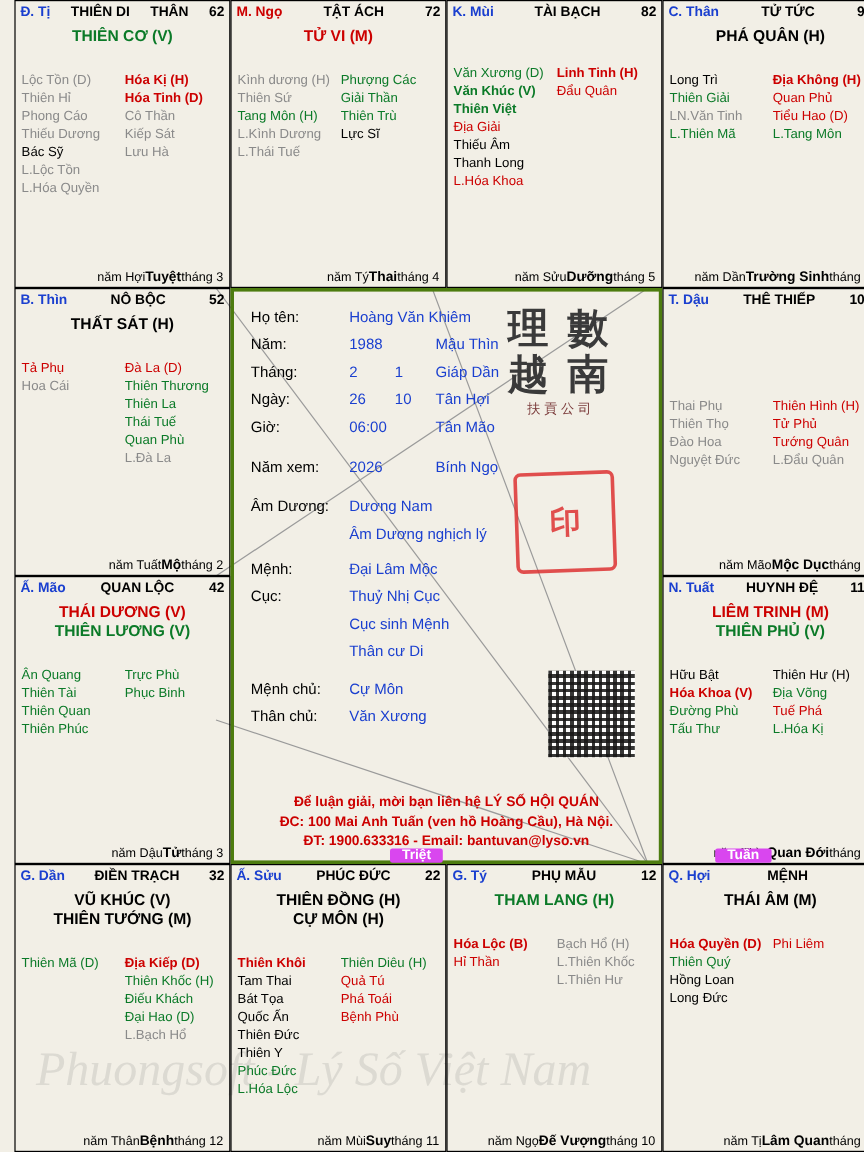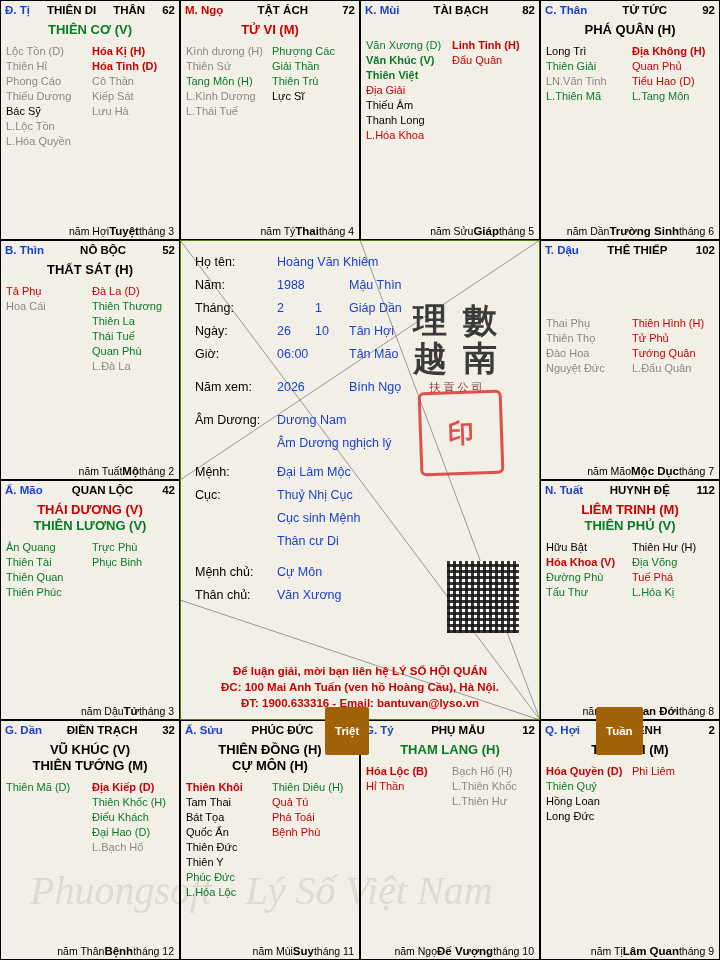--- a/index.html
+++ b/index.html
@@ -6,21 +6,21 @@
   body{
     width:720px;height:960px;
     background:#f2efe6;
     font-family:"Liberation Sans", sans-serif;
     font-size:11px;
     color:#000;
     position:relative;
     overflow:hidden;
   }
   .board{
-    position:absolute;left:0;top:0;width:663px;height:960px;
+    position:absolute;left:12px;top:0;width:663px;height:960px;
     display:grid;
     grid-template-columns:180px 180px 180px 180px;
     grid-template-rows:240px 240px 240px 240px;
   }
   .cell{
     border:1px solid #000;
     box-sizing:border-box;
     position:relative;
     background:transparent;
     padding:0;
@@ -43,55 +43,56 @@
   }
   .stars-main .s{font-weight:bold;font-size:13px;}
   .green{color:#0b7a28;}
   .red{color:#cc0000;}
   .black{color:#000;}
   .gray{color:#8a8a8a;}
   .cols{
     display:flex;
     padding:6px 5px 0 5px;
     gap:4px;
+    margin-top:16px;
   }
   .col{flex:1;line-height:15px;font-size:11px;}
   .footer{
     position:absolute;left:0;bottom:2px;width:100%;
     display:flex;align-items:center;justify-content:flex-end;
     padding:0 5px;box-sizing:border-box;
     font-size:10.5px;
   }
   .footer .mid{font-weight:bold;font-size:11.5px;}
   
   .center-wrap{
     grid-column:2 / span 2;
     grid-row:2 / span 2;
-    border:1px solid #4d7c0f;
+    border:3px solid #4d7c0f;
     box-sizing:border-box;
     position:relative;
     background:transparent;
   }
   .info{
     position:absolute;left:14px;top:10px;
     font-size:12.5px;
     line-height:23px;
   }
   .info .row{display:flex;}
   .info .lbl{width:82px;color:#000;}
   .info .v1{width:38px;color:#1a3fcf;}
   .info .v2{width:34px;color:#1a3fcf;}
   .info .v3{color:#1a3fcf;}
   .seal{
     position:absolute;right:18px;top:12px;width:130px;text-align:center;
   }
   .seal .cn{
     font-family:"DejaVu Serif", serif;
     font-size:34px;font-weight:bold;color:#3a3a3a;
-    line-height:38px;letter-spacing:2px;margin-top:48px;
+    line-height:38px;letter-spacing:2px;
   }
   .seal .cn2{
     font-family:Liberation Sans, sans-serif;
     font-size:11px;color:#7a3a3a;line-height:13px;margin-top:4px;
   }
   .stamp{
     position:absolute;right:36px;top:150px;
     width:78px;height:78px;border:3px solid #d33;border-radius:6px;
     color:#d33;font-family:"DejaVu Serif", serif;font-weight:bold;
     display:flex;align-items:center;justify-content:center;font-size:26px;
@@ -106,22 +107,22 @@
     background-blend-mode:multiply;
     opacity:.9;
   }
   .contact{
     position:absolute;left:0;bottom:8px;width:100%;
     text-align:center;color:#cc0000;font-size:11.5px;line-height:16px;
     font-weight:bold;
   }
   .tag{
     position:absolute;
-    background:#a16207;color:#fff;font-weight:bold;font-size:11.5px;
-    padding:18px 10px;border-radius:2px;
+    background:#d946ef;color:#fff;font-weight:bold;font-size:11.5px;
+    padding:0 10px;border-radius:2px;
   }
   .watermark{
     position:absolute;left:30px;top:855px;
     font-size:40px;color:rgba(120,120,120,.18);
     font-family:"Liberation Serif", serif;font-style:italic;
     pointer-events:none;white-space:nowrap;margin-top:12px;
   }
   .diag{position:absolute;left:0;top:0;width:720px;height:960px;pointer-events:none;}
 </style>
 </head>
@@ -220,21 +221,21 @@
         <div class="black">Thanh Long</div>
         <div class="red">L.Hóa Khoa</div>
       </div>
       <div class="col">
         <div class="red" style="font-weight:bold">Linh Tinh (H)</div>
         <div class="red">Đẩu Quân</div>
       </div>
     </div>
     <div class="footer">
       <span>năm Sửu</span>
-      <span class="mid">Giáp</span>
+      <span class="mid">Dưỡng</span>
       <span>tháng 5</span>
     </div>
   </div>
 
   <div class="cell">
     <div class="pal-head">
       <span class="chi">C. Thân</span>
       <span class="cung">TỬ TỨC</span>
       <span class="num">92</span>
     </div>

